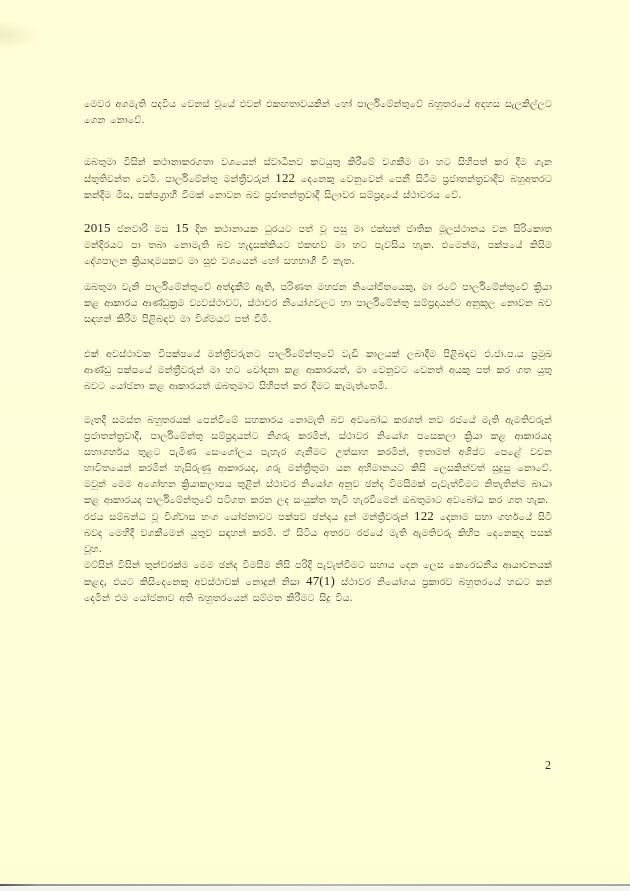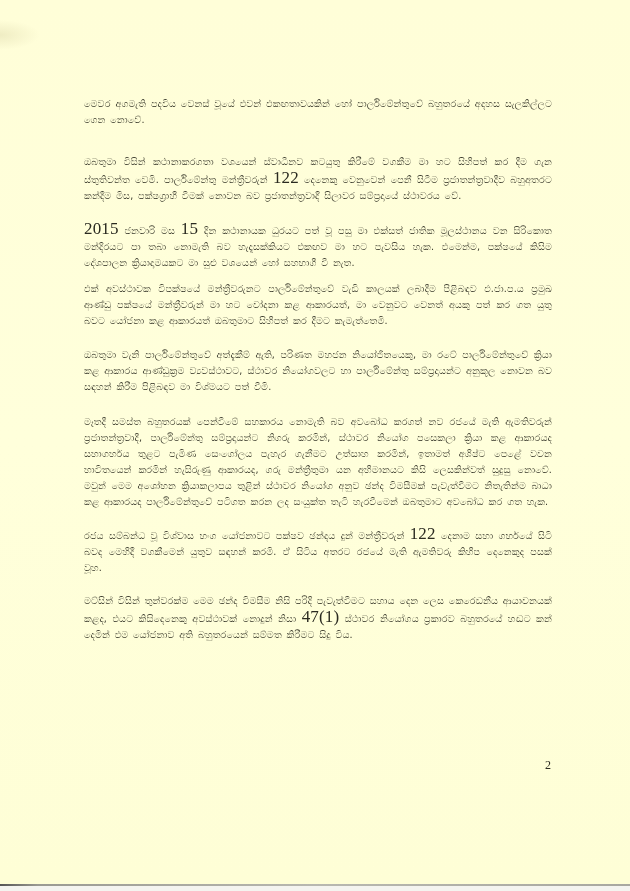--- a/index.html
+++ b/index.html
@@ -57,52 +57,52 @@
       margin: 0;
       font-size: 9.6px;
       line-height: 16px;
       text-align: justify;
       letter-spacing: 0.15px;
       word-spacing: 1.5px;
       color: #3a3a2c;
     }
     .para .num {
       font-family: "Liberation Serif", serif;
-      font-size: 17px;
+      font-size: 13px;
       color: #2a2a20;
     }
     .p1 { margin-bottom: 26px; }
     .p2 { margin-bottom: 17px; }
     .p3 { margin-bottom: 10px; }
     .p4 { margin-bottom: 18px; }
     .p5 { margin-bottom: 19px; }
-    .p6 { margin-bottom: 16px; }
-    .p7 { margin-bottom: 17px; }
+    .p6 { }
+    .p7 { }
     .p8 { margin-bottom: 0; }
     .page-number {
       position: absolute;
       left: 545px;
       top: 758px;
       font-family: "Liberation Serif", serif;
       font-size: 12px;
       color: #2a2a20;
     }
   </style>
 </head>
 <body>
 
 <div class="page">
   <div class="scan-smudge"></div>
 
   <div class="content">
     <p class="para p1"><span>මෙවර අගමැති පදවිය වෙනස් වූයේ එවන් එකඟතාවයකින් හෝ  පාර්ලිමේන්තුවේ බහුතරයේ අදහස සැලකිල්ලට ගෙන නොවේ.</span></p>
     <p class="para p2"><span>ඔබතුමා විසින් කථානාකරගතා වශයෙන් ස්වාධීනව කටයුතු කිරීමේ වගකීම මා හට  සිහිපත් කර  දීම ගැන ස්තුතිවන්ත වෙමි. පාර්ලිමේන්තු මන්ත්‍රීවරුන් </span><span class="num">122</span><span> දෙනෙකු වෙනුවෙන් පෙනී සිටීම   ප්‍රජාතන්ත්‍රවාදීව බහුඅතරට කන්දීම මිස, පක්ෂග්‍රාහී වීමක් නොවන බව ප්‍රජාතන්ත්‍රවාදී සිලාවර සම්ප්‍රදායේ ස්ථාවරය වේ.</span></p>
     <p class="para p3"><span class="num">2015</span><span> ජනවාරි මස </span><span class="num">15</span><span> දින   කථානායක ධුරයට පත් වූ  පසු මා එක්සත් ජාතික මූලස්ථානය වන සිරිකොත මන්දිරයට පා තබා නොමැති බව හැදෑසක්කියට එකඟව මා හට පැවසිය හැක. එමෙන්ම, පක්ෂයේ කිසිම දේශපාලන ක්‍රියාදාමයකට මා සුළු වශයෙන් හෝ සහභාගී වී නැත.</span></p>
+    <p class="para p5"><span>ඔබතුමා වැනි පාර්ලිමේන්තුවේ   අත්දැකීම් ඇති, පරිණත මහජන නියෝජිතයෙකු, මා රටේ පාර්ලිමේන්තුවේ ක්‍රියා කළ ආකාරය ආණ්ඩුක්‍රම ව්‍යවස්ථාවට, ස්ථාවර නියෝගවලට හා පාර්ලිමේන්තු සම්ප්‍රදායන්ට අනුකූල නොවන බව සඳහන් කිරීම පිළිබඳව මා විශ්මයට පත් වීමි.</span></p>
     <p class="para p4"><span>එක් අවස්ථාවක විපක්ෂයේ මන්ත්‍රීවරුනට පාර්ලිමේන්තුවේ වැඩි කාලයක් ලබාදීම පිළිබඳව එ.ජා.ප.ය ප්‍රමුඛ ආණ්ඩු පක්ෂයේ මන්ත්‍රීවරුන් මා හට චෝදනා කළ ආකාරයත්, මා වෙනුවට වෙනත් අයකු පත් කර ගත යුතු බවට යෝජනා කළ ආකාරයත්  ඔබතුමාට සිහිපත් කර දීමට කැමැත්තෙමි.</span></p>
-    <p class="para p5"><span>ඔබතුමා වැනි පාර්ලිමේන්තුවේ   අත්දැකීම් ඇති, පරිණත මහජන නියෝජිතයෙකු, මා රටේ පාර්ලිමේන්තුවේ ක්‍රියා කළ ආකාරය ආණ්ඩුක්‍රම ව්‍යවස්ථාවට, ස්ථාවර නියෝගවලට හා පාර්ලිමේන්තු සම්ප්‍රදායන්ට අනුකූල නොවන බව සඳහන් කිරීම පිළිබඳව මා විශ්මයට පත් වීමි.</span></p>
     <p class="para p6"><span>මෑතදී සමස්ත බහුතරයක් පෙන්වීමේ සහකාරය නොමැති බව අවබෝධ කරගත් නව රජයේ මැති ඇමතිවරුන් ප්‍රජාතන්ත්‍රවාදී, පාර්ලිමේන්තු සම්ප්‍රදායන්ට නිගරු කරමින්, ස්ථාවර නියෝග පසෙකලා ක්‍රියා කළ ආකාරයද සභාගර්භය තුළට පැමිණ සෙංගෝලය පැහැර ගැනීමට උත්සාහ කරමින්, ඉතාමත් අශිෂ්ට පෙළේ වචන භාවිතයෙන් කරමින් හැසිරුණු ආකාරයද, ගරු මන්ත්‍රීතුමා යන අභිමානයට කිසි ලෙසකින්වත් සුදුසු නොවේ. මවුන් මෙම අශෝභන ක්‍රියාකලාපය තුළින් ස්ථාවර නියෝග අනුව ඡන්ද විමසීමක් පැවැත්වීමට නිතැතින්ම බාධා කළ ආකාරයද පාර්ලිමේන්තුවේ පටිගත කරන ලද සංයුක්ත තැටි හැරවීමෙන් ඔබතුමාට  අවබෝධ කර ගත හැක.</span></p>
     <p class="para p7"><span>රජය සම්බන්ධ වූ විශ්වාස භංග යෝජනාවට පක්ෂව ඡන්දය දුන් මන්ත්‍රීවරුන් </span><span class="num">122</span><span> දෙනාම සභා ගර්භයේ සිටි බවද මෙහිදී වගකීමෙන් යුතුව සඳහන් කරමි. ඒ සිටිය අතරට රජයේ මැති ඇමතිවරු කිහිප දෙනෙකුද පසක් වූහ.</span></p>
     <p class="para p8"><span>මට්සින් විසින් තුන්වරක්ම මෙම ඡන්ද විමසීම නිසි පරිදි පැවැත්වීමට සහාය දෙන ලෙස කෙරෙඩනීය ආයාචනයක් කළද, එයට කිසිදෙනෙකු අවස්ථාවක් නොදුන් නිසා </span><span class="num">47(1)</span><span> ස්ථාවර නියෝගය ප්‍රකාරව බහුතරයේ හඬට කන් දෙමින් එම යෝජනාව අති බහුතරයෙන් සම්මත කිරීමට සිදු විය.</span></p>
   </div>
 
   <div class="page-number">2</div>
 </div>
 
 <div class="scan-edge"></div>
 <div class="scan-below"></div>

